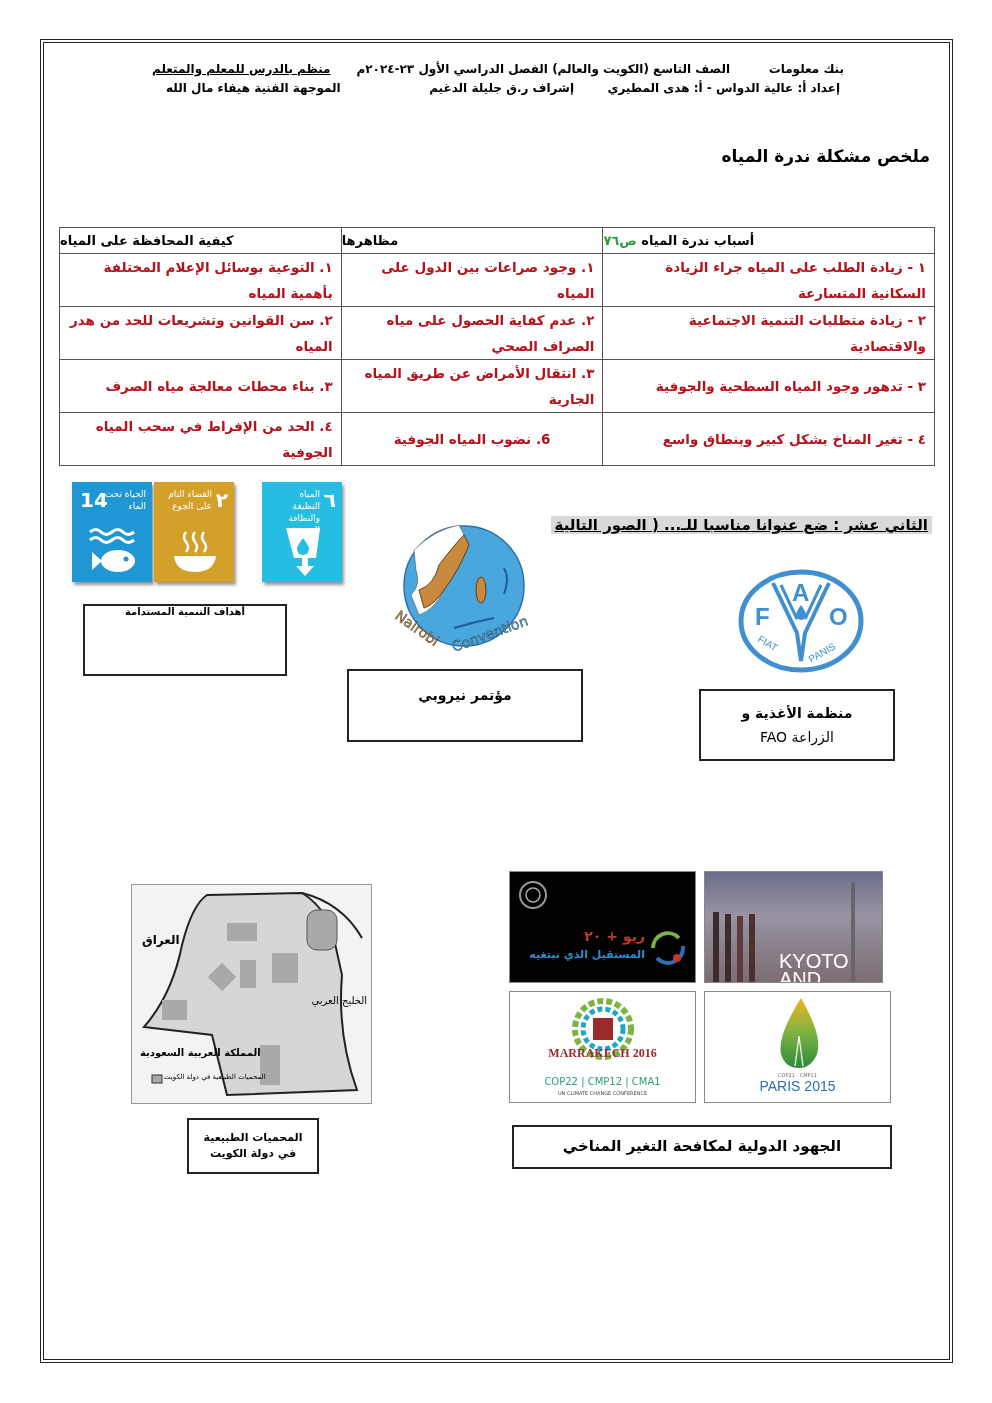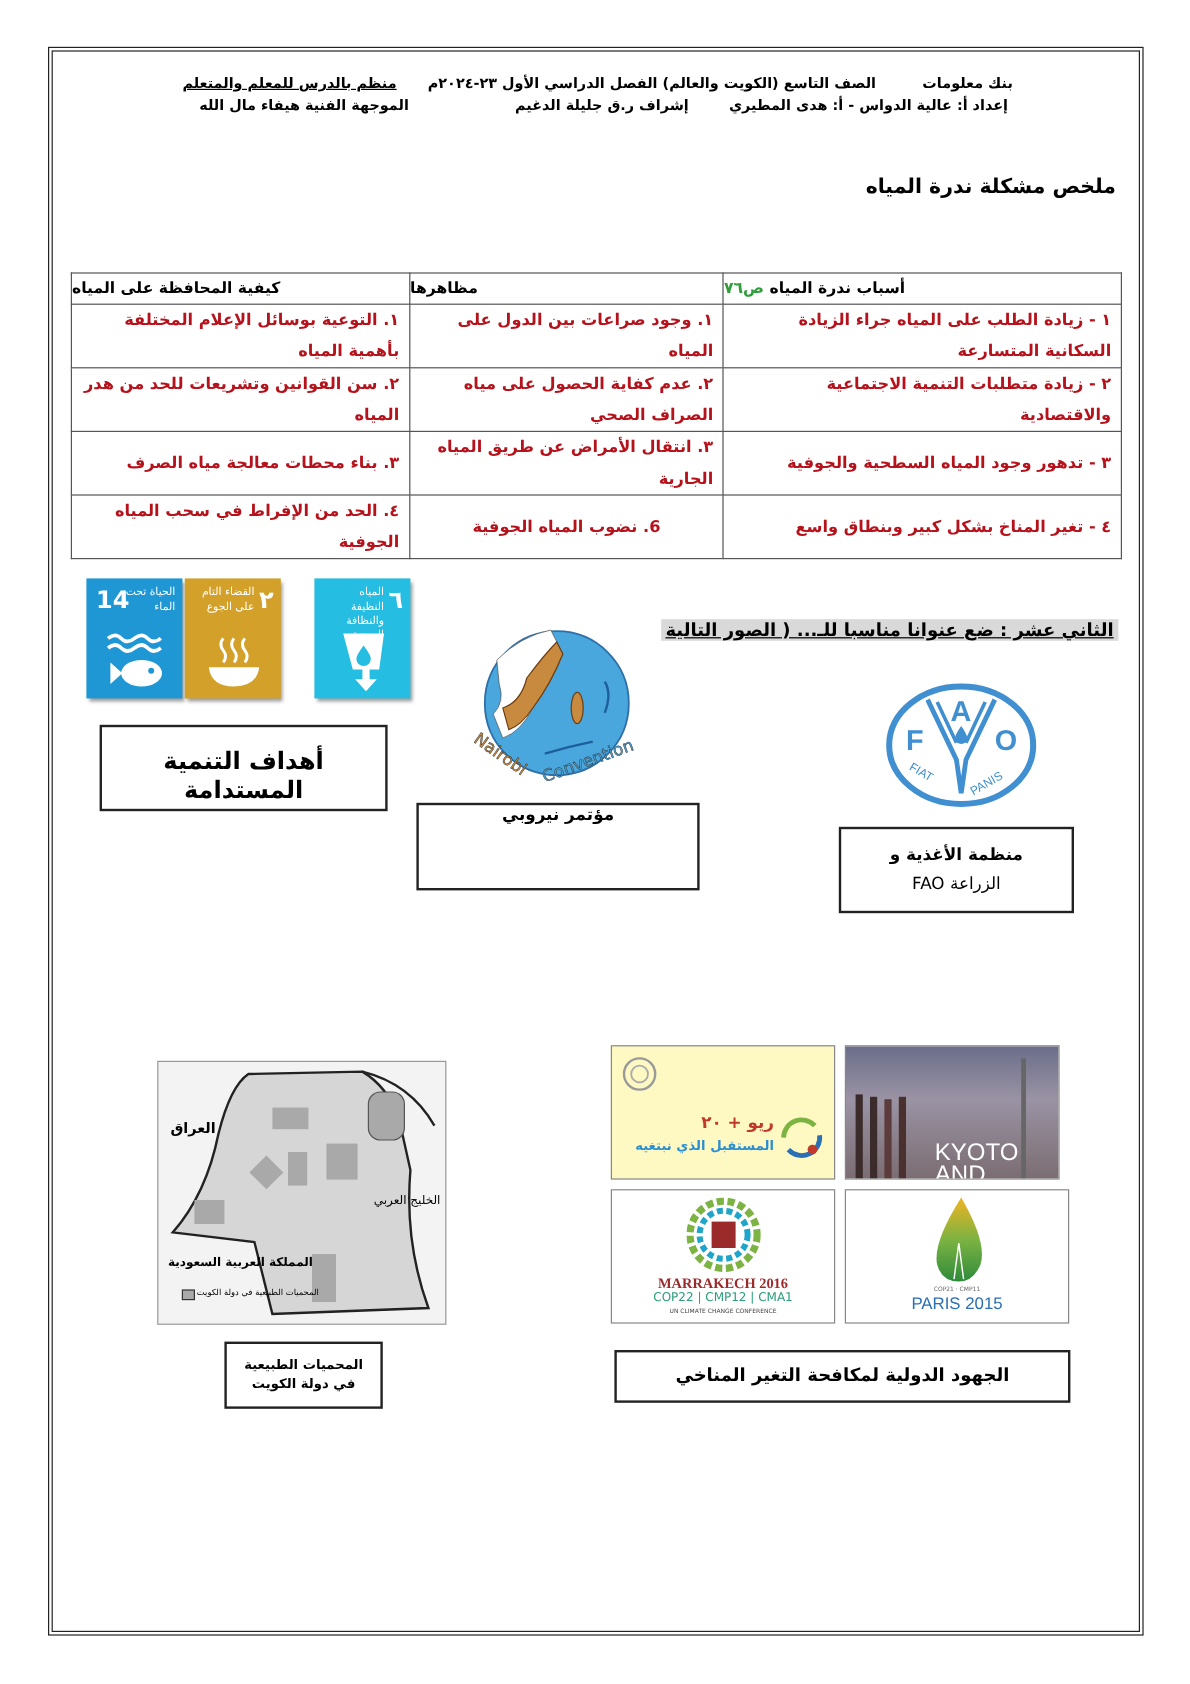--- a/index.html
+++ b/index.html
@@ -119,22 +119,22 @@
   <path d="M36 14 L60 64 L64 92 L68 64 L92 14" fill="none" stroke="#3f8fd1" stroke-width="4"></path>
   <path d="M44 16 L60 50 M84 16 L68 50" fill="none" stroke="#3f8fd1" stroke-width="3"></path>
   <path d="M64 36 q-5 7 -5 10 a5 5 0 0 0 10 0 q0 -3 -5 -10z" fill="#3f8fd1"></path>
   <text x="18" y="56" font-family="Liberation Sans, sans-serif" font-weight="bold" font-size="24" fill="#3f8fd1">F</text>
   <text x="55" y="32" font-family="Liberation Sans, sans-serif" font-weight="bold" font-size="24" fill="#3f8fd1">A</text>
   <text x="92" y="56" font-family="Liberation Sans, sans-serif" font-weight="bold" font-size="24" fill="#3f8fd1">O</text>
   <text x="20" y="72" font-family="Liberation Sans, sans-serif" font-size="10" fill="#3f8fd1" transform="rotate(30 20 72)">FIAT</text>
   <text x="74" y="94" font-family="Liberation Sans, sans-serif" font-size="10" fill="#3f8fd1" transform="rotate(-30 74 94)">PANIS</text>
 </svg>
 
-<div class="caption-box" style="left:83px; top:604px; width:240px; height:72px; font-size:20px; padding-top:16px;">أهداف التنمية المستدامة</div>
-<div class="caption-box" style="left:347px; top:669px; width:236px; height:73px; font-size:14px; ">مؤتمر نيروبي</div>
+<div class="caption-box" style="left:83px; top:604px; width:204px; height:72px; font-size:10px; ">أهداف التنمية المستدامة</div>
+<div class="caption-box" style="left:347px; top:669px; width:236px; height:73px; font-size:14px; padding-top:16px;">مؤتمر نيروبي</div>
 <div class="caption-box" style="left:699px; top:689px; width:196px; height:72px; font-size:14px; padding-top:10px; line-height:24px;">
   <div>منظمة الأغذية و</div>
   <div style="font-weight:normal;">الزراعة FAO</div>
 </div>
 
 <div class="abs" style="left:131px; top:884px; width:241px; height:220px; border:1px solid #999; background:#f3f3f3;">
   <svg width="241" height="220" viewBox="0 0 241 220" style="position:absolute;left:0;top:0;">
     <path d="M75 10 L170 8 Q190 20 200 45 L210 90 Q205 150 225 205 L95 210 L80 150 L12 142 Q40 110 50 60 Q60 20 75 10z" fill="#d6d6d6" stroke="#222" stroke-width="2"></path>
     <path d="M170 8 q40 10 60 45" stroke="#222" stroke-width="2" fill="none"></path>
     <rect x="175" y="25" width="30" height="40" rx="10" fill="#a9a9a9" stroke="#555"></rect>
@@ -146,21 +146,21 @@
     <rect x="128" y="160" width="20" height="40" fill="#a9a9a9"></rect>
     <rect x="20" y="190" width="10" height="8" fill="#a9a9a9" stroke="#333"></rect>
   </svg>
   <div class="abs" style="left:10px; top:48px; font-size:12px; font-weight:bold; direction:rtl;">العراق</div>
   <div class="abs" style="right:4px; top:110px; font-size:10px; direction:rtl;">الخليج العربي</div>
   <div class="abs" style="left:8px; top:162px; font-size:10px; font-weight:bold; direction:rtl;">المملكة العربية السعودية</div>
   <div class="abs" style="left:32px; top:188px; font-size:7px; direction:rtl;">المحميات الطبيعية في دولة الكويت</div>
 </div>
 <div class="caption-box" style="left:187px; top:1118px; width:132px; height:56px; font-size:11px; padding:10px 8px; line-height:16px;">المحميات الطبيعية في دولة الكويت</div>
 
-<div class="logo-img" style="left:509px; top:871px; width:187px; height:112px; background:#fef9c3;">
+<div class="logo-img" style="left:509px; top:871px; width:187px; height:112px; background:#000000;">
   <svg style="position:absolute;left:8px;top:8px;" width="30" height="30" viewBox="0 0 30 30">
     <circle cx="15" cy="15" r="13" fill="none" stroke="#999" stroke-width="2"></circle>
     <circle cx="15" cy="15" r="7" fill="none" stroke="#aaa" stroke-width="1.5"></circle>
   </svg>
   <div class="abs" style="right:50px; top:56px; color:#c0392b; font-size:14px; font-weight:bold; direction:rtl;">ريو + ٢٠</div>
   <div class="abs" style="right:50px; top:76px; color:#2b8ed0; font-size:11px; font-weight:bold; direction:rtl;">المستقبل الذي نبتغيه</div>
   <svg style="position:absolute;right:8px;top:56px;" width="38" height="38" viewBox="0 0 38 38">
     <path d="M4 20 a15 15 0 0 1 26 -10" stroke="#7cb342" stroke-width="4" fill="none"></path>
     <path d="M34 18 a15 15 0 0 1 -26 12" stroke="#2b6fb5" stroke-width="4" fill="none"></path>
     <circle cx="28" cy="30" r="4" fill="#c0392b"></circle>
@@ -176,21 +176,21 @@
     <span>KYOTO AND</span><br>
     
   </div>
 </div>
 <div class="logo-img" style="left:509px; top:991px; width:187px; height:112px; background:#fff;">
   <svg style="position:absolute;left:62px;top:6px;" width="62" height="62" viewBox="0 0 62 62">
     <circle cx="31" cy="31" r="28" fill="none" stroke="#7cb342" stroke-width="6" stroke-dasharray="6 3"></circle>
     <circle cx="31" cy="31" r="20" fill="none" stroke="#1ea5c9" stroke-width="5" stroke-dasharray="5 3"></circle>
     <rect x="21" y="20" width="20" height="22" fill="#9b2b2b"></rect>
   </svg>
-  <div class="abs" style="left:0; width:100%; top:70px; text-align:center; color:#9b2b2b; font-size:12px; font-family:'Liberation Serif',serif; font-weight:bold;">MARRAKECH 2016</div>
+  <div class="abs" style="left:0; width:100%; top:54px; text-align:center; color:#9b2b2b; font-size:12px; font-family:'Liberation Serif',serif; font-weight:bold;">MARRAKECH 2016</div>
   <div class="abs" style="left:0; width:100%; top:84px; text-align:center; color:#2a9d7a; font-size:10px;">COP22 | CMP12 | CMA1</div>
   <div class="abs" style="left:0; width:100%; top:98px; text-align:center; color:#444; font-size:5px;">UN CLIMATE CHANGE CONFERENCE</div>
 </div>
 <div class="logo-img" style="left:704px; top:991px; width:187px; height:112px; background:#fff;">
   <svg style="position:absolute;left:66px;top:4px;" width="56" height="74" viewBox="0 0 56 74">
     <defs>
         <linearGradient id="leafg" x1="0" y1="0" x2="0" y2="1">
           <stop offset="0" stop-color="#f0b323"></stop>
           <stop offset="0.5" stop-color="#7cb342"></stop>
           <stop offset="1" stop-color="#2e8b3a"></stop>

